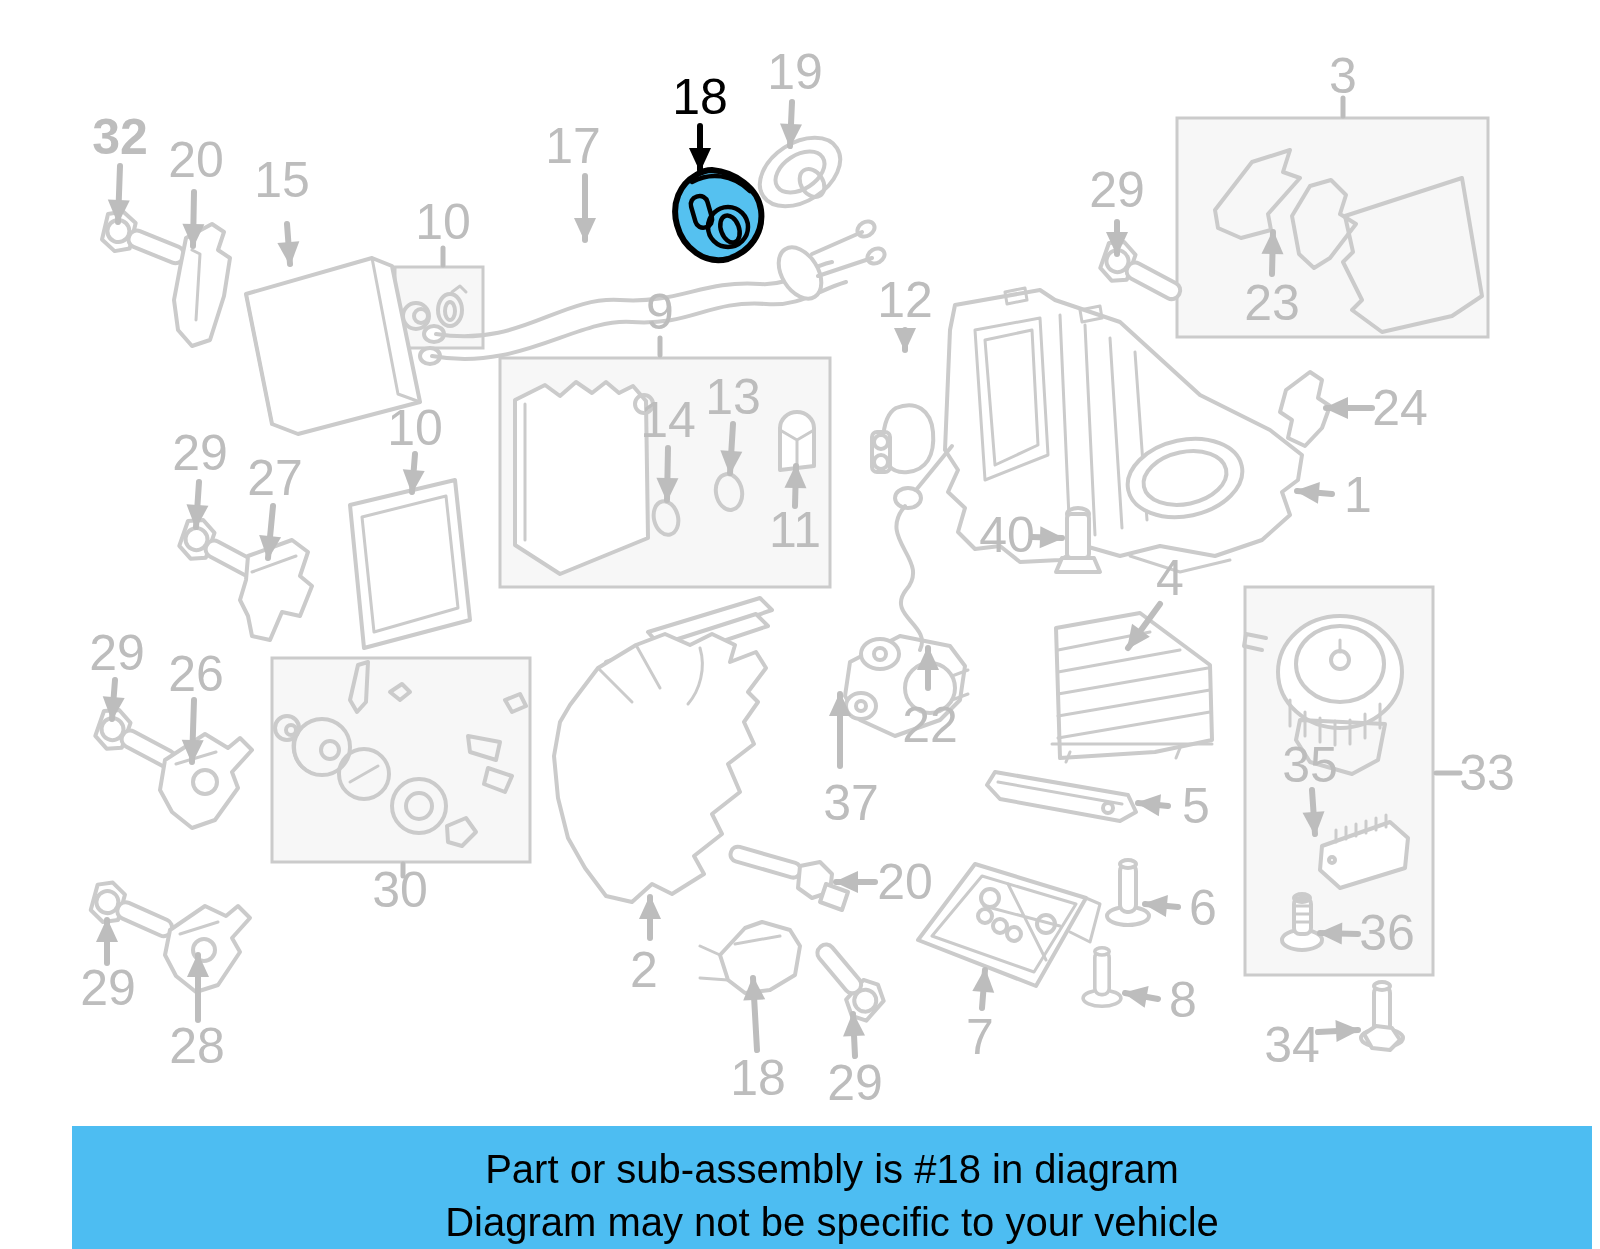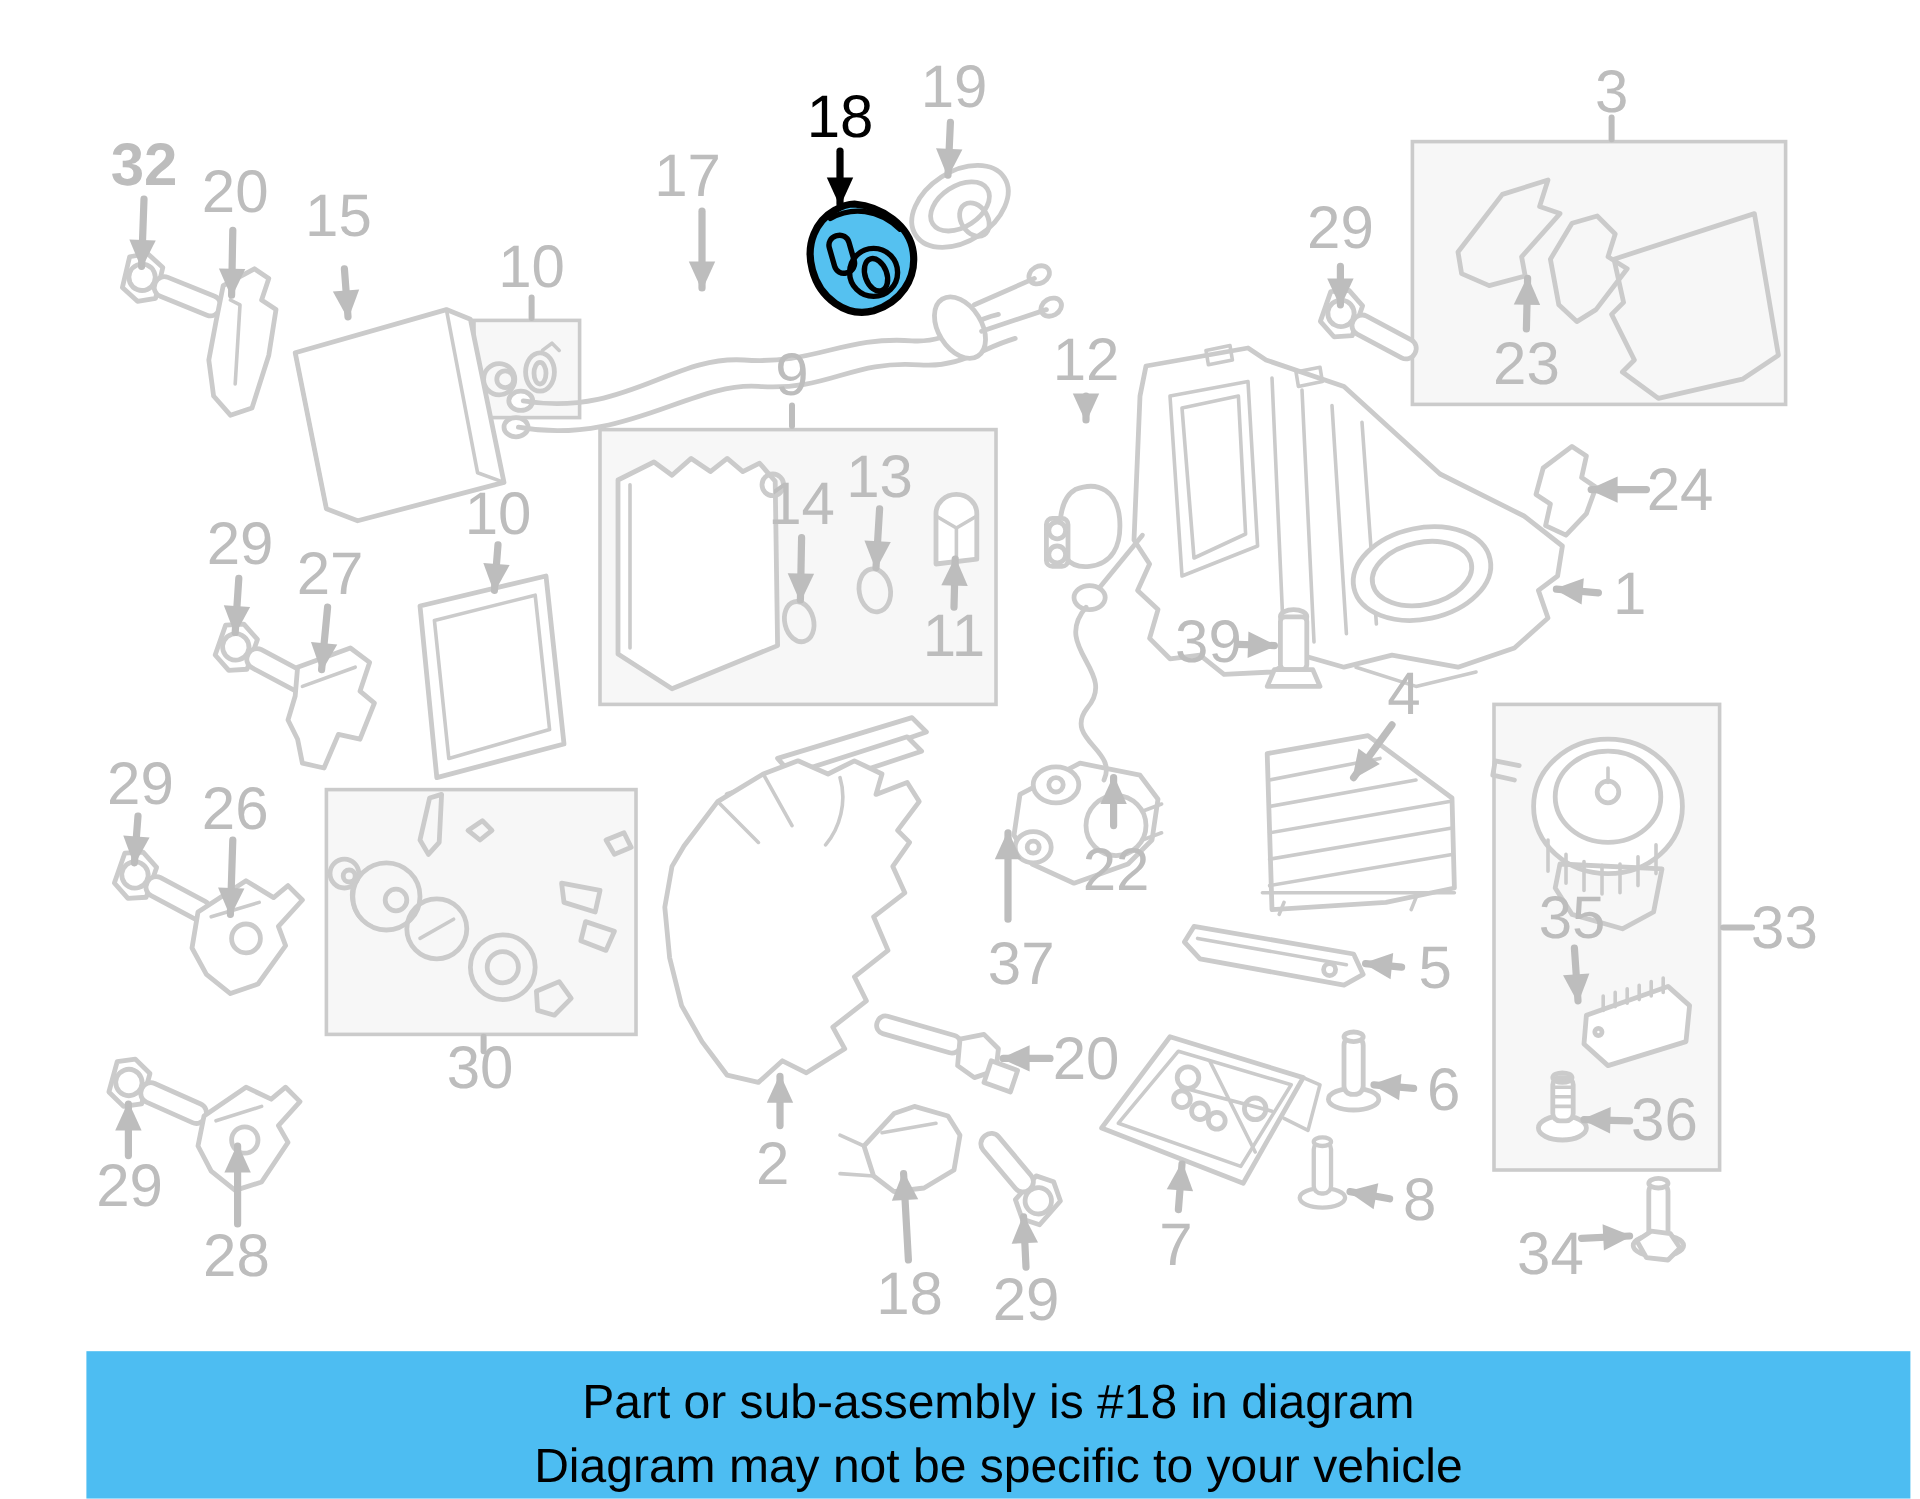--- a/index.html
+++ b/index.html
@@ -361,21 +361,21 @@
       <div class="part-label" style="left: 400px; top: 890px;">30</div>
       <div class="part-label" style="left: 108px; top: 988px;">29</div>
       <div class="part-label" style="left: 197px; top: 1046px;">28</div>
       <div class="part-label" style="left: 644px; top: 970px;">2</div>
       <div class="part-label" style="left: 758px; top: 1078px;">18</div>
       <div class="part-label" style="left: 855px; top: 1083px;">29</div>
       <div class="part-label" style="left: 980px; top: 1037px;">7</div>
       <div class="part-label" style="left: 905px; top: 882px;">20</div>
       <div class="part-label" style="left: 832px; top: 803px; margin-left: 19px;">37</div>
       <div class="part-label" style="left: 930px; top: 725px;">22</div>
-      <div class="part-label" style="left: 1007px; top: 535px;">39</div>
+      <div class="part-label" style="left: 1007px; top: 535px;">40</div>
       <div class="part-label" style="left: 1170px; top: 578px;">4</div>
       <div class="part-label" style="left: 1196px; top: 806px;">5</div>
       <div class="part-label" style="left: 1487px; top: 773px;">33</div>
       <div class="part-label" style="left: 1310px; top: 765px;">35</div>
       <div class="part-label" style="left: 1387px; top: 933px;">36</div>
       <div class="part-label" style="left: 1292px; top: 1033px; margin-top: 12px;">34</div>
       <div class="part-label" style="left: 1203px; top: 908px;">6</div>
       <div class="part-label" style="left: 1183px; top: 1000px;">8</div>
     </div>
 

